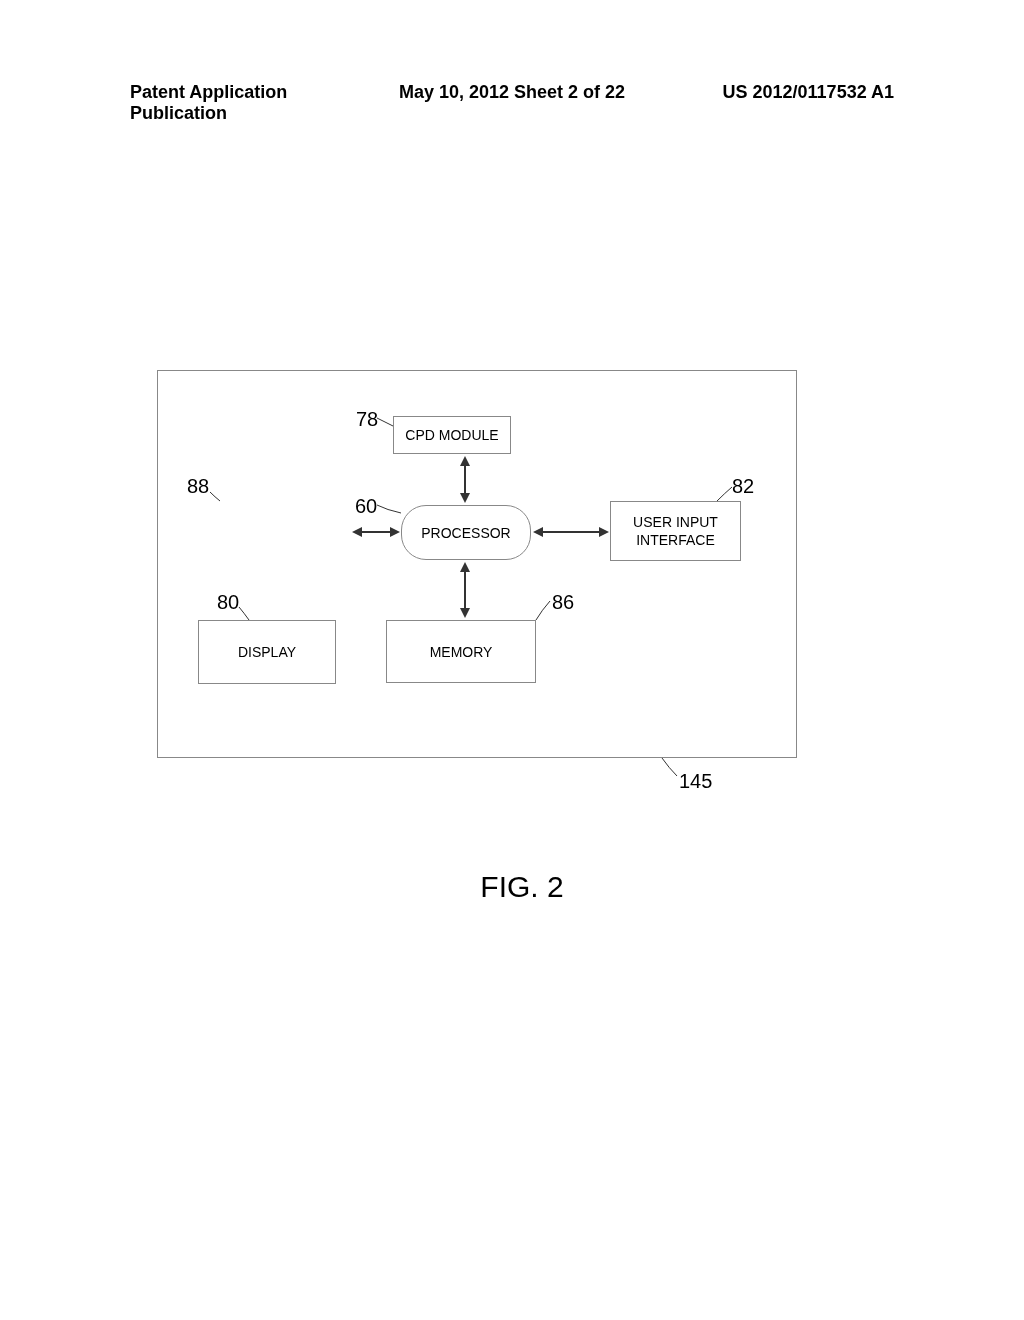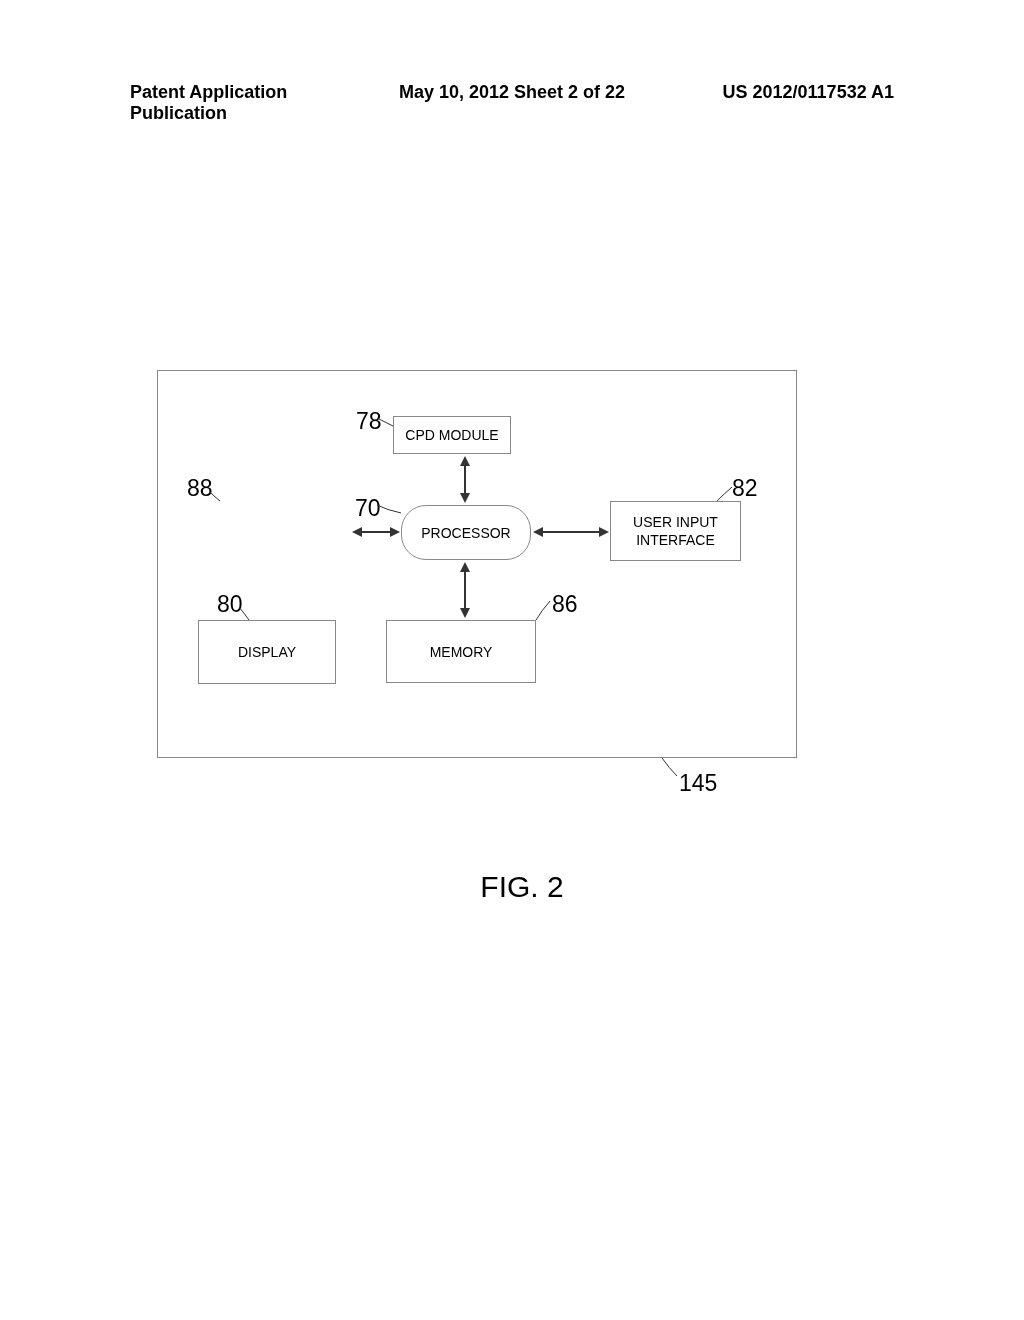--- a/index.html
+++ b/index.html
@@ -96,21 +96,21 @@
       height: 64px;
     }
     .memory-block {
       top: 250px;
       left: 229px;
       width: 150px;
       height: 63px;
     }
     .ref-label {
       position: absolute;
-      font-size: 23px;
+      font-size: 20px;
     }
     .ref-78 {
       top: 38px;
       left: 199px;
     }
     .ref-88 {
       top: 105px;
       left: 30px;
     }
     .ref-70 {
@@ -170,21 +170,21 @@
   <div class="outer-box"></div>
 
   <div class="block cpd-module">CPD MODULE</div>
   <div class="block processor">PROCESSOR</div>
   <div class="block user-input-interface">USER INPUT INTERFACE</div>
   <div class="block display-block">DISPLAY</div>
   <div class="block memory-block">MEMORY</div>
 
   <div class="ref-label ref-78">78</div>
   <div class="ref-label ref-88">88</div>
-  <div class="ref-label ref-70">70</div>
+  <div class="ref-label ref-70">60</div>
   <div class="ref-label ref-82">82</div>
   <div class="ref-label ref-80">80</div>
   <div class="ref-label ref-86">86</div>
   <div class="ref-label ref-145">145</div>
 
   <svg width="640" height="430" style="position:absolute;top:0;left:0;pointer-events:none">
 
     <line class="arrow-line" x1="308" y1="92" x2="308" y2="127"></line>
     <polygon class="arrow-head" points="308,86 303,96 313,96"></polygon>
     <polygon class="arrow-head" points="308,133 303,123 313,123"></polygon>

